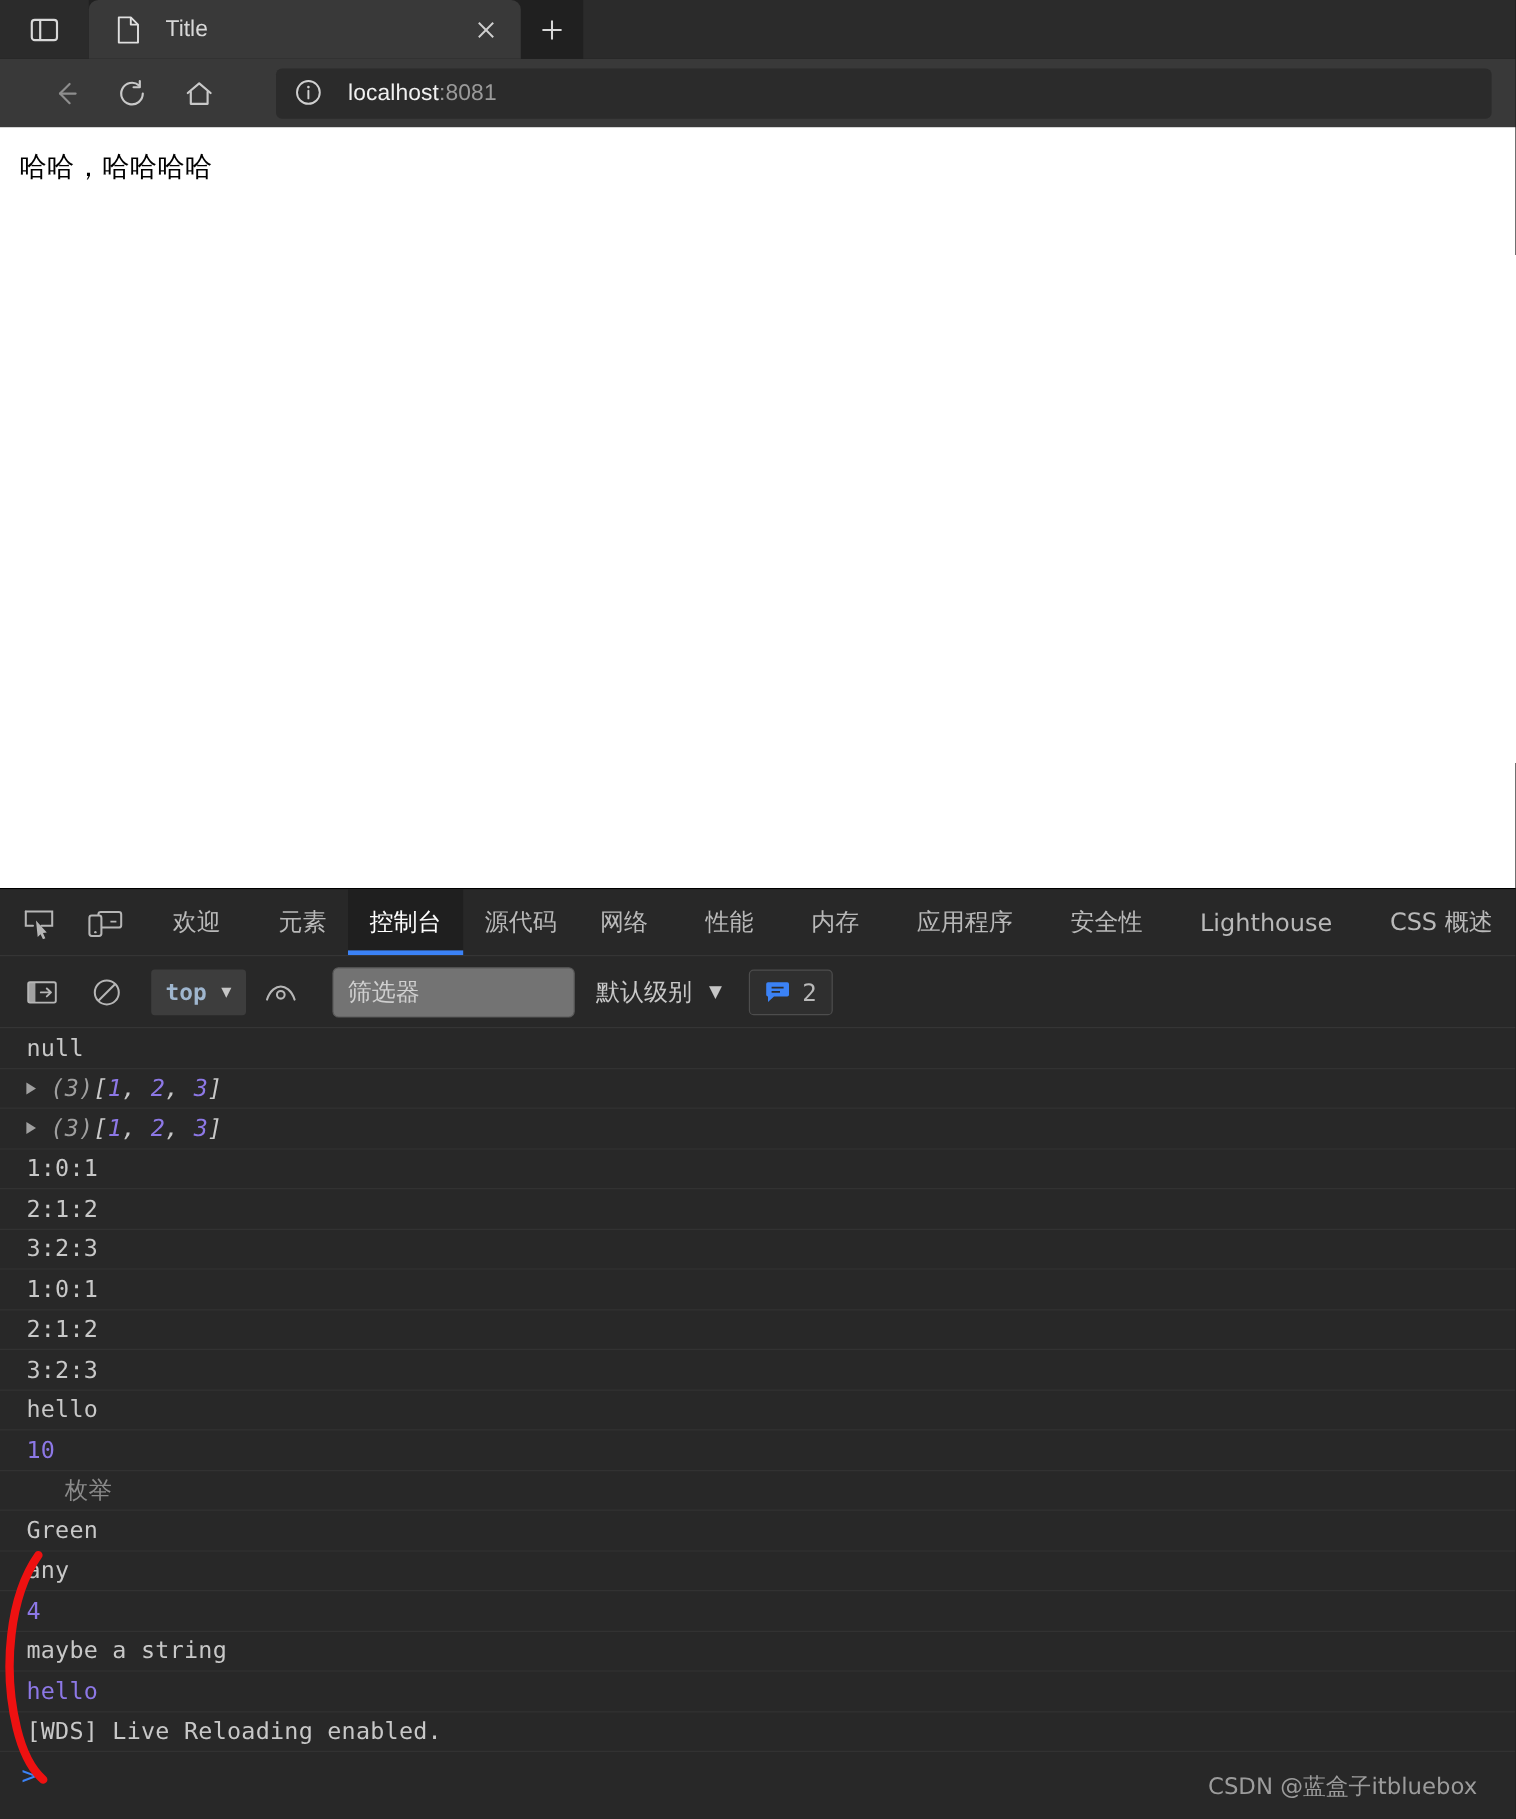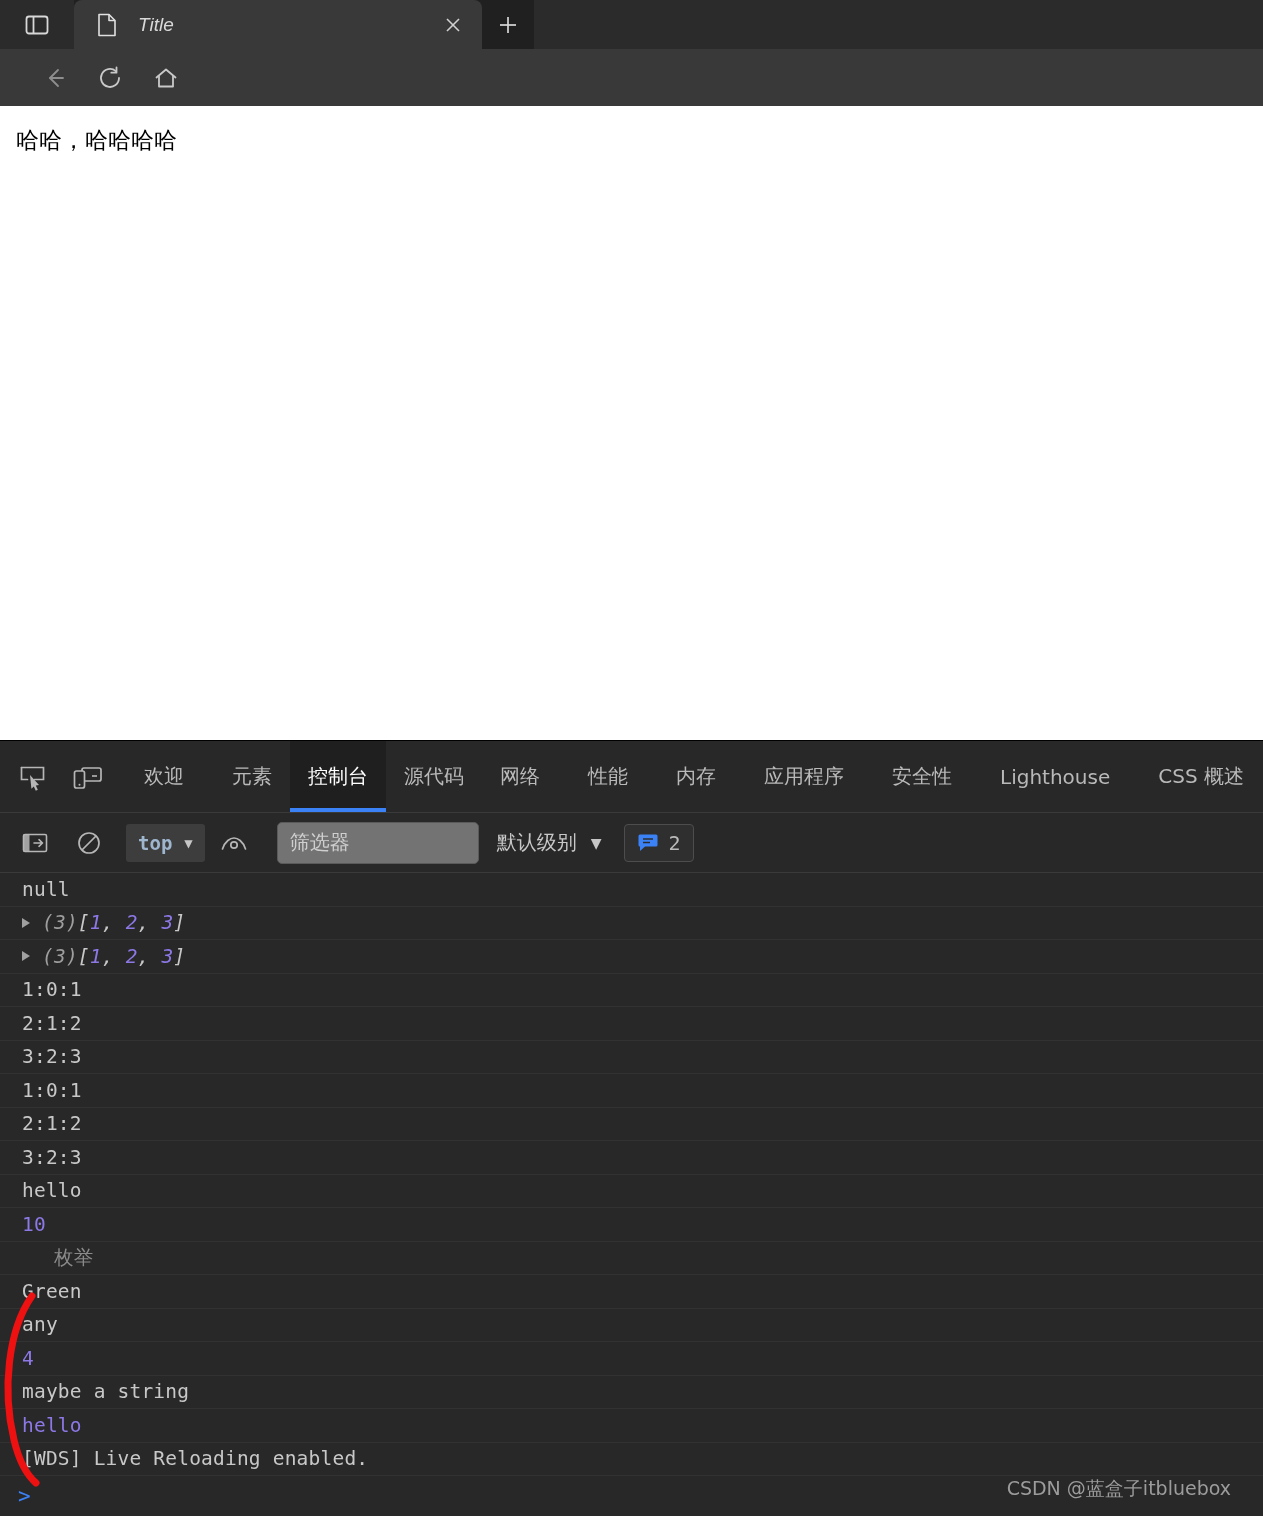--- a/index.html
+++ b/index.html
@@ -21,26 +21,25 @@
     display: flex;
     align-items: flex-end;
   }
   .tabstrip-left-btn {
     width: 74px; height: 49px;
     display: flex; align-items: center; justify-content: center;
     background: #2b2b2b;
   }
   .tab {
     position: relative;
-    width: 408px; height: 49px;
+    width: 360px; height: 49px;
     background: #393939;
     border-radius: 8px 8px 0 0;
     display: flex; align-items: center;
     padding: 0 14px 0 22px;
-    font-style: italic;
   }
   .tab-favicon { width: 22px; height: 24px; flex: 0 0 auto; }
   .tab-title {
     flex: 1 1 auto;
     margin-left: 20px;
     color: #d8d8d8;
     font-size: 19px;
     white-space: nowrap; overflow: hidden; text-overflow: ellipsis;
   }
   .tab-close {
@@ -102,21 +101,21 @@
 
   
   .devtools {
     position: relative;
     height: 776px;
     background: #282828;
     border-top: 1px solid #000;
     display: flex; flex-direction: column;
   }
   .dt-tabbar {
-    height: 72px;
+    height: 56px;
     background: #282828;
     display: flex; align-items: stretch;
     border-bottom: 1px solid #3a3a3a;
     overflow: hidden;
     flex: 0 0 auto;
   }
   .dt-tool-btn {
     width: 54px;
     display: flex; align-items: center; justify-content: center;
     color: #b6b6b6;
@@ -331,20 +330,32 @@
           <path d="M20.5 3.5v5.2h-5.2" stroke="#c9c9c9" stroke-width="1.8" stroke-linecap="round" stroke-linejoin="round"></path>
         </svg>
       </div>
       <div class="nav-btn">
         <svg width="28" height="28" viewBox="0 0 28 28" fill="none">
           <path d="M4.5 13.5L14 5.5l9.5 8" stroke="#c9c9c9" stroke-width="1.8" stroke-linecap="round" stroke-linejoin="round"></path>
           <path d="M7 12.5v10h14v-10" stroke="#c9c9c9" stroke-width="1.8" stroke-linecap="round" stroke-linejoin="round"></path>
         </svg>
       </div>
 
+      <div class="omnibox">
+        <span class="omnibox-info">
+          <svg width="26" height="26" viewBox="0 0 26 26" fill="none">
+            <circle cx="13" cy="13" r="9.5" stroke="#d0d0d0" stroke-width="1.6"></circle>
+            <circle cx="13" cy="8.6" r="1.1" fill="#d0d0d0"></circle>
+            <line x1="13" y1="11.6" x2="13" y2="18" stroke="#d0d0d0" stroke-width="1.6" stroke-linecap="round"></line>
+          </svg>
+        </span>
+        <span class="omnibox-url">
+          <span>localhost</span><span class="port">:8081</span>
+        </span>
+      </div>
     </div>
   </div>
 
   <div class="viewport">
     <div class="page-text">哈哈，哈哈哈哈</div>
   </div>
 
   <div class="devtools">
 
     <div class="dt-tabbar">

